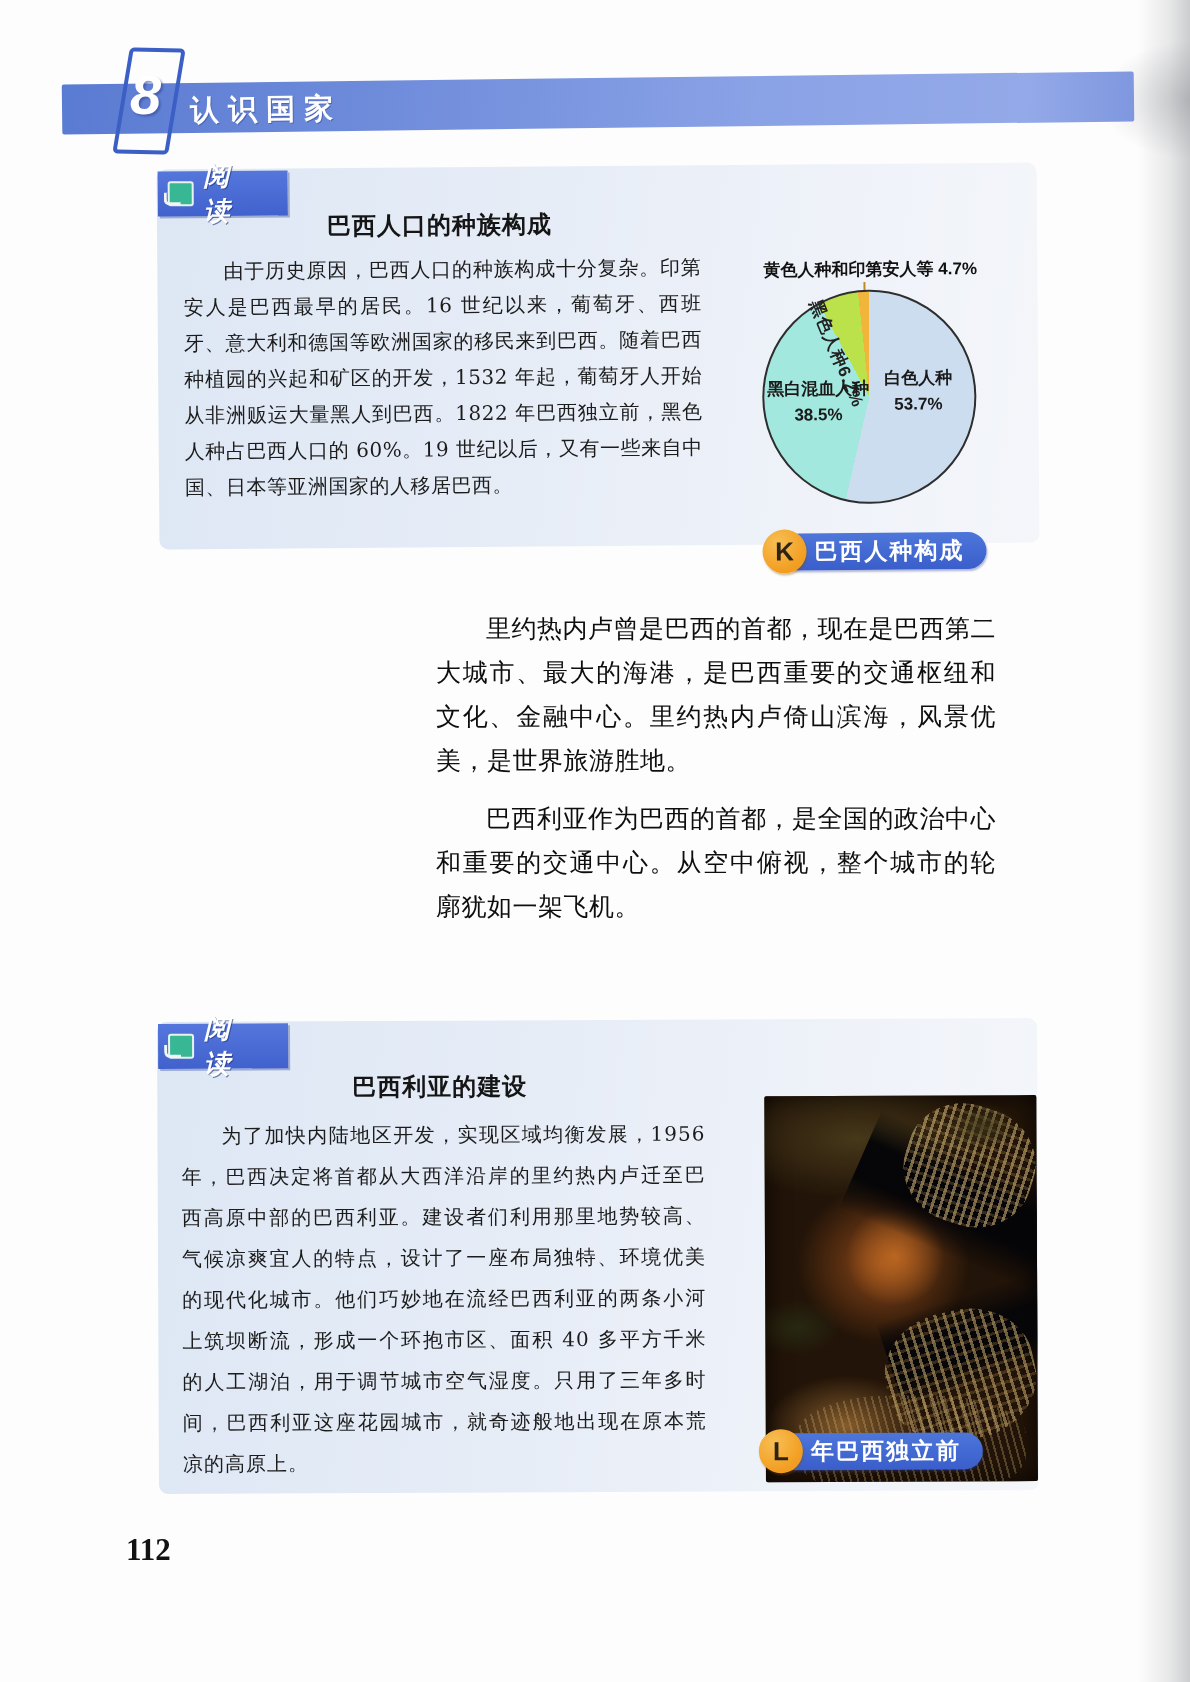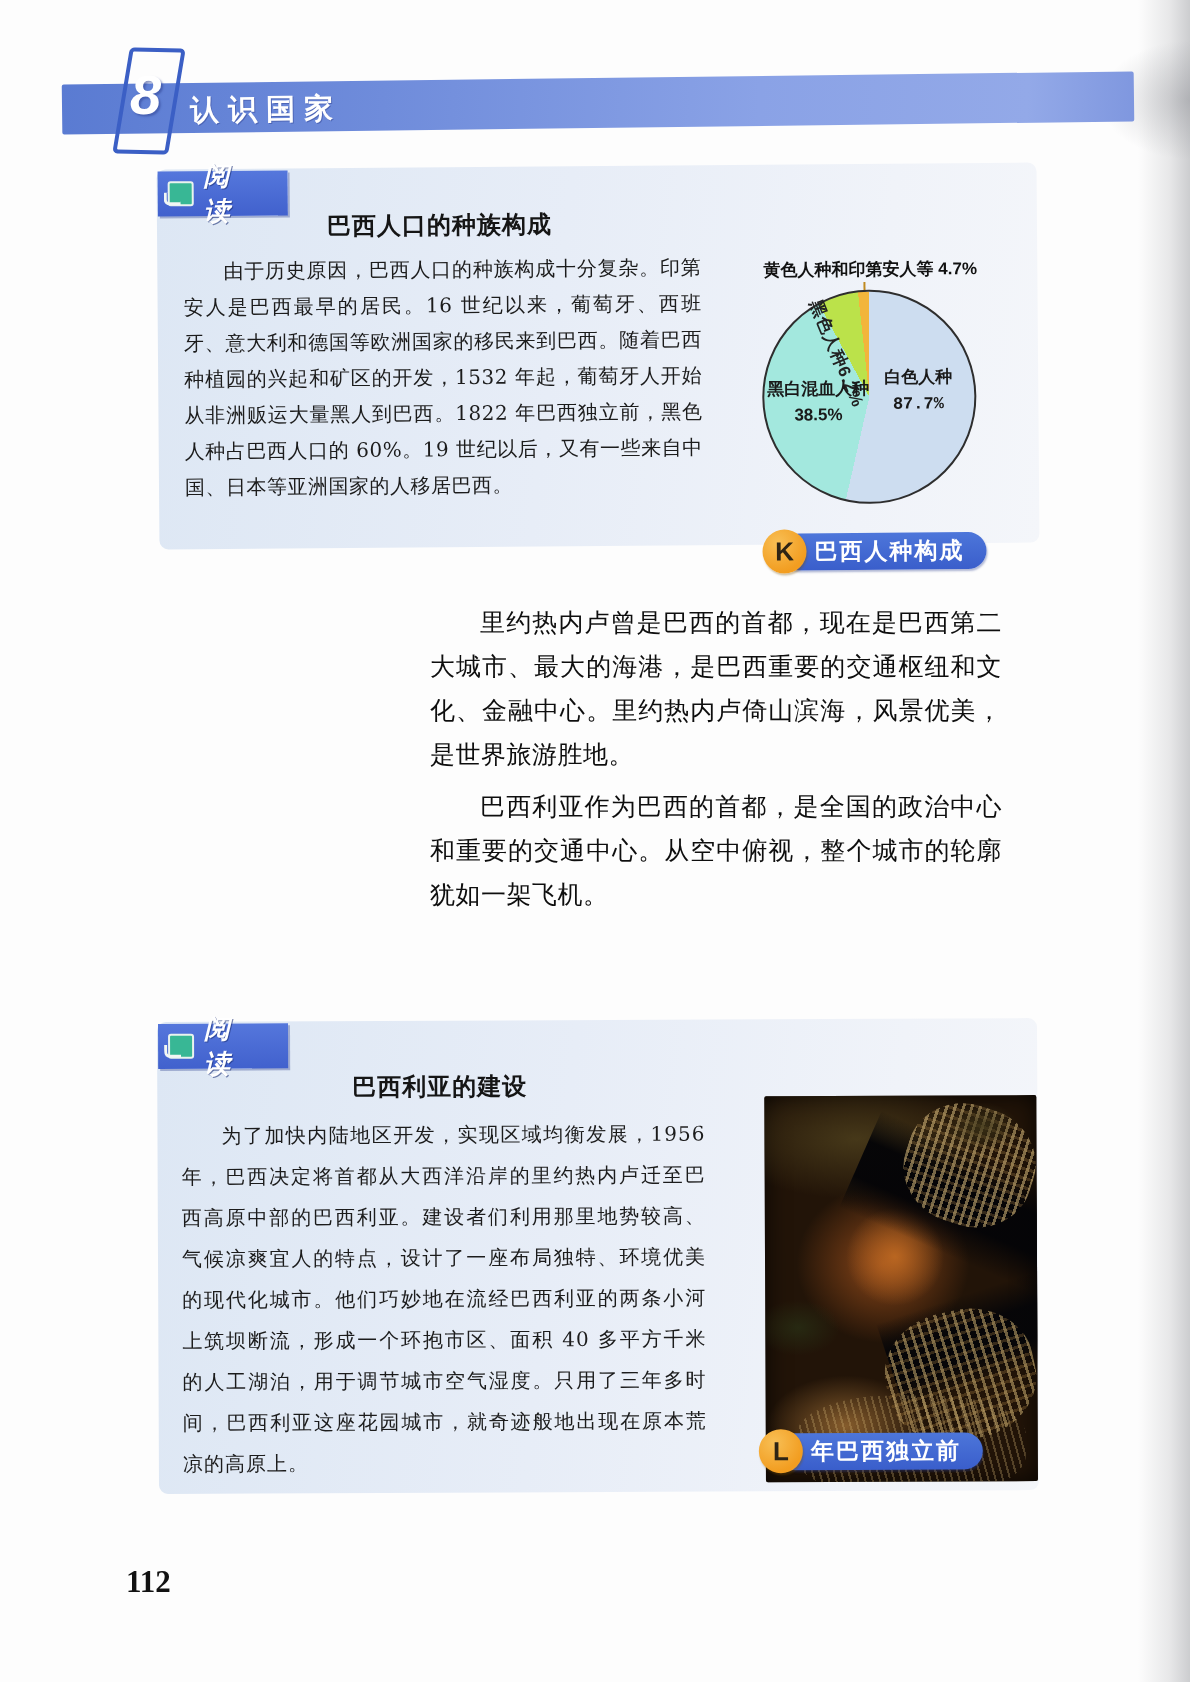--- a/index.html
+++ b/index.html
@@ -93,21 +93,21 @@
   .pie-chart {
     position:absolute; left:604px; top:126px; width:214px; height:214px;
     border-radius:50%; border:2px solid #2e2e2e;
   }
   .pie-rot-label {
     position:absolute; left:668px; top:132px; font-size:17px; font-weight:bold; color:#222;
     transform:rotate(68deg); transform-origin:left top; letter-spacing:1px; white-space:nowrap;
   }
   .pie-label { position:absolute; text-align:center; font-size:17px; font-weight:bold; color:#1a1a1a; line-height:26px; }
   .pie-label-left  { left:580px; top:212px; width:160px; }
-  .pie-label-right { left:700px; top:202px; width:120px;font-family:Liberation Mono, monospace; }
+  .pie-label-right { left:700px; top:202px; width:120px; }
 
   
   .fig-caption { position:absolute; height:44px; }
   .cap1 { left:603px; top:365px; }
   .cap2 { left:600px; top:410px; }
   .cap-pill {
     position:absolute; left:18px; top:4px; height:37px; padding:0 22px 0 34px;
     background:linear-gradient(180deg,#4d76da,#3a5ecb);
     border-radius:19px; color:#fff; font-size:23px; font-weight:bold;
     letter-spacing:2px; line-height:37px; white-space:nowrap;
@@ -120,21 +120,21 @@
     display:flex; align-items:center; justify-content:center;
     box-shadow:1px 2px 2px rgba(120,80,0,.35); z-index:2;
   }
 
   
   .main-text {
     position:absolute; left:422px; top:592px; width:588px;
     font-size:25px; line-height:44px; letter-spacing:.5px; color:#0e0e0e;
     text-align:justify;
   }
-  .main-text p { text-indent:2em; margin:8px; }
+  .main-text p { text-indent:2em; margin:14px; }
 
   
   .photo {
     position:absolute; left:607px; top:77px; width:272px; height:386px;
     background:#221408; overflow:hidden; border-radius:2px;
     box-shadow:inset 0 0 24px rgba(0,0,0,.8);
   }
   .photo .ly { position:absolute; }
   .ly1 { left:-20px; top:-20px; width:320px; height:140px;
     background:radial-gradient(ellipse 180px 80px at 35% 45%, rgba(72,58,26,.95), rgba(0,0,0,0) 75%); }
@@ -155,21 +155,21 @@
   .ly8 { left:-10px; top:260px; width:200px; height:140px;
     background:radial-gradient(ellipse 110px 70px at 45% 50%, rgba(150,104,50,.85), rgba(0,0,0,0) 72%); }
   .ly9 { left:30px; top:300px; width:230px; height:100px; border-radius:40%;
     background:repeating-linear-gradient(75deg, rgba(200,170,110,.45) 0 2px, rgba(0,0,0,0) 2px 7px); opacity:.7; }
   .ly10 { left:0; top:0; width:100%; height:100%;
     background:radial-gradient(ellipse 60px 40px at 12% 60%, rgba(40,46,20,.8), rgba(0,0,0,0) 70%),
                radial-gradient(ellipse 50px 34px at 80% 8%, rgba(60,52,24,.8), rgba(0,0,0,0) 70%); }
 
   
   .page-num {
-    position:absolute; left:126px; top:1564px;
+    position:absolute; left:126px; top:1532px;
     font-family:"Liberation Serif", serif; font-size:31px; font-weight:bold; color:#121212;
   }
 </style>
 </head>
 <body>
 
 <div class="page-edge"></div>
 <div class="page-edge-corner"></div>
 
 <div class="banner">
@@ -194,21 +194,21 @@
   <div class="pie-chart" style="background: conic-gradient(rgb(205, 221, 240) 0deg, rgb(205, 221, 240) 193.32deg, rgb(163, 232, 222) 193.32deg, rgb(163, 232, 222) 331.92deg, rgb(187, 226, 74) 331.92deg, rgb(187, 226, 74) 354.24deg, rgb(242, 181, 59) 354.24deg, rgb(242, 181, 59) 360deg);"></div>
   <div class="pie-rot-label">
     <span>黑色人种</span><span>6.2%</span>
   </div>
   <div class="pie-label pie-label-left">
     <div>黑白混血人种</div>
     <div>38.5%</div>
   </div>
   <div class="pie-label pie-label-right">
     <div>白色人种</div>
-    <div>87.7%</div>
+    <div>53.7%</div>
   </div>
 
   <div class="fig-caption cap1">
     <div class="cap-pill">巴西人种构成</div>
     <div class="cap-circle">K</div>
   </div>
 </div>
 
 <div class="main-text">
   <p>里约热内卢曾是巴西的首都，现在是巴西第二大城市、最大的海港，是巴西重要的交通枢纽和文化、金融中心。里约热内卢倚山滨海，风景优美，是世界旅游胜地。</p>

